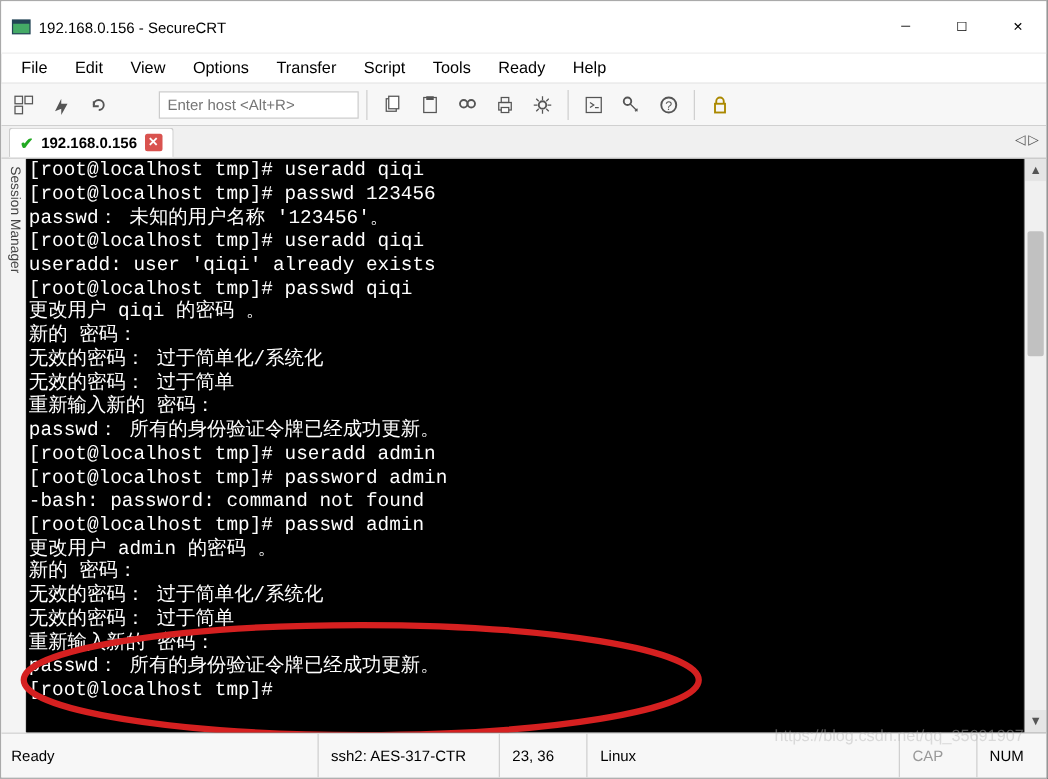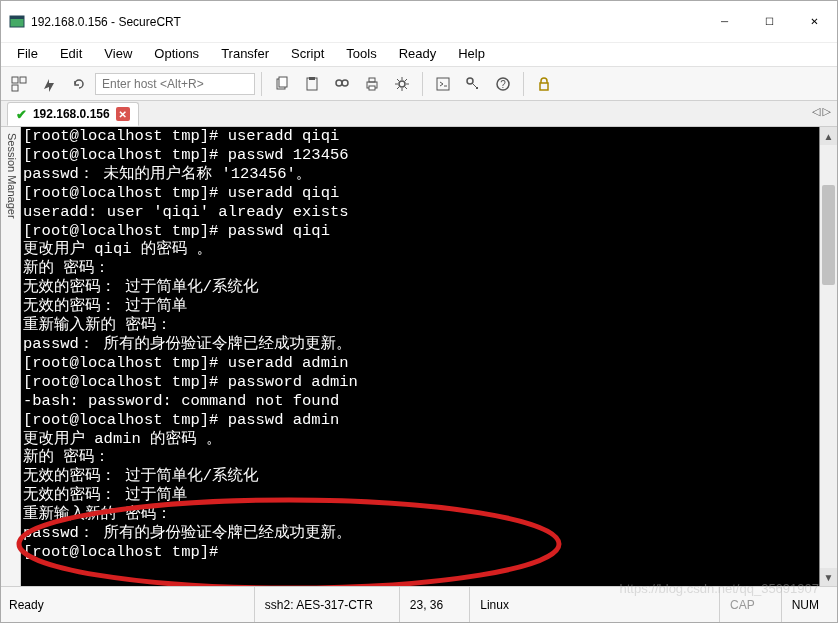--- a/index.html
+++ b/index.html
@@ -61,20 +61,21 @@
     width: 28px; height: 28px;
     display:flex; align-items:center; justify-content:center;
     color:#555;
   }
   .tb-input {
     height: 22px; width: 160px;
     border: 1px solid #ccc;
     padding: 0 6px;
     font-size: 12px;
     color:#666;
+    margin-left:32px;
   }
   .tb-sep {
     width: 1px; height: 24px; background:#d0d0d0; margin: 0 4px;
   }
 
   .tabbar {
     height: 26px;
     display:flex;
     align-items:flex-end;
     padding: 0 6px;

